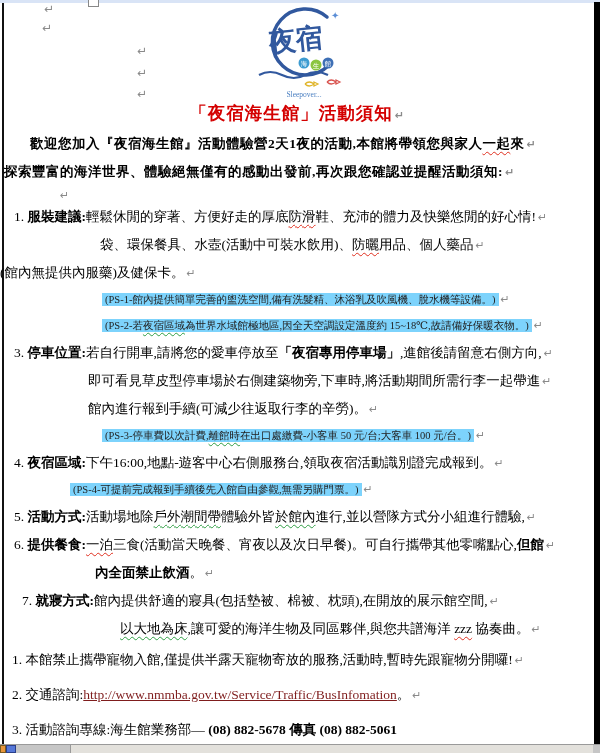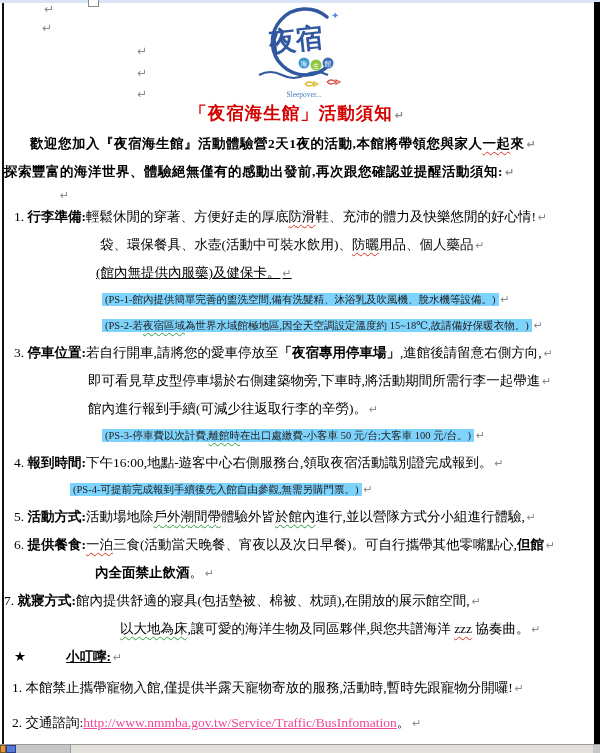--- a/index.html
+++ b/index.html
@@ -20,21 +20,21 @@
   .blank{height:17px;line-height:17px;}
   .ps{font-size:10.5px;line-height:26px;color:#222;}
   .hlwrap{background:#7dd3fc;padding:1px 3px;}
   .notes{line-height:34px;}
   .b{font-weight:bold;}
   .ul{text-decoration:underline;}
   .wavy-red{text-decoration-line:underline;text-decoration-style:wavy;text-decoration-color:#e03020;
             text-decoration-thickness:1px;text-underline-offset:3px;}
   .wavy-green{text-decoration-line:underline;text-decoration-style:wavy;text-decoration-color:#2f9e44;
             text-decoration-thickness:1px;text-underline-offset:3px;margin-top:18px;}
-  .link{color:#ec4899;text-decoration:underline;cursor:pointer;margin-top:32px;}
+  .link{color:#7f1d1d;text-decoration:underline;cursor:pointer;margin-top:32px;}
   .hbar{position:absolute;left:0;bottom:0;width:600px;height:8px;background:#c6c6c6;border-top:1px solid #9a9a9a;}
   .hbar .sq1{position:absolute;left:0;bottom:0;width:6px;height:8px;background:#e8963c;border:1px solid #7a5a20;box-sizing:border-box;}
   .hbar .sq2{position:absolute;left:6px;bottom:0;width:10px;height:8px;background:#5577d8;border:1px solid #2a3f8a;box-sizing:border-box;}
   .hbar .thumb{position:absolute;left:70px;bottom:0;width:522px;height:8px;background:#e3e1dc;border-left:1px solid #9a9a9a;}
   svg text{font-family:"Liberation Serif","DejaVu Serif",serif;}
 </style>
 </head>
 <body>
 
 <div class="screen">
@@ -69,37 +69,36 @@
       <path d="M80,77 q4,-4 9,0 q-5,4 -9,0 M89,75 l4,2 l-4,2 z" fill="none" stroke="#d9534f" stroke-width="1.2"></path>
     </g>
     <text x="57" y="92" text-anchor="middle" font-size="7.5" fill="#4a7fc1">Sleepover...</text>
   </svg>
 
   <div class="doc" id="doc-body">
       <div class="line title"><span>「夜宿海生館」活動須知</span><span class="pmark">↵</span></div>
       <div class="line intro" style="padding-left: 30px;"><span>歡迎您加入『夜宿海生館』活動體驗營2天1夜的活動,本館將帶領您與家人</span><span class="wavy-red">一起</span><span>來</span><span class="pmark">↵</span></div>
       <div class="line intro" style="padding-left: 4px;"><span>探索豐富的海洋世界、體驗絕無僅有的感動出發前,再次跟您確認並提醒活動須知:</span><span class="pmark">↵</span></div>
       <div class="line blank" style="padding-left: 58px;"><span class="pmark">↵</span></div>
-      <div class="line " style="padding-left: 14px;"><span>1. </span><span class="b">行李準備:</span><span>輕鬆休閒的穿著、方便好走的厚底</span><span class="wavy-red">防滑</span><span>鞋、充沛的體力及快樂悠閒的好心情!</span><span class="pmark">↵</span></div>
+      <div class="line " style="padding-left: 14px;"><span>1. </span><span class="b">服裝建議:</span><span>輕鬆休閒的穿著、方便好走的厚底</span><span class="wavy-red">防滑</span><span>鞋、充沛的體力及快樂悠閒的好心情!</span><span class="pmark">↵</span></div>
       <div class="line " style="padding-left: 100px;"><span>袋、環保餐具、水壺(活動中可裝水飲用)、</span><span class="wavy-red">防曬</span><span>用品、個人藥品</span><span class="pmark">↵</span></div>
-      <div class="line " style="padding-left: 96px; text-decoration: underline;"><span>(館內無提供內服藥)及健保卡。</span><span class="pmark">↵</span></div>
+      <div class="line " style=""><span>(館內無提供內服藥)及健保卡。</span><span class="pmark">↵</span></div>
       <div class="line ps" style="padding-left: 102px;"><span class="hlwrap"><span>(PS-1-館內提供簡單完善的盥洗空間,備有洗髮精、沐浴乳及吹風機、脫水機等設備。)</span></span><span class="pmark">↵</span></div>
       <div class="line ps" style="padding-left: 102px;"><span class="hlwrap"><span>(PS-2-若</span><span class="wavy-green">夜宿區域</span><span>為世界水域館極地區,因全天空調設定溫度約 15~18℃,故請備好保暖衣物。)</span></span><span class="pmark">↵</span></div>
       <div class="line " style="padding-left: 14px;"><span>3. </span><span class="b">停車位置:</span><span>若自行開車,請將您的愛車停放至</span><span class="b">「夜宿專用停車場」</span><span>,進館後請留意右側方向,</span><span class="pmark">↵</span></div>
       <div class="line " style="padding-left: 88px;"><span>即可看見草皮型停車場於右側建築物旁,下車時,將活動期間所需行李一起帶進</span><span class="pmark">↵</span></div>
       <div class="line " style="padding-left: 88px;"><span>館內進行報到手續(可減少往返取行李的辛勞)。</span><span class="pmark">↵</span></div>
       <div class="line ps" style="padding-left: 102px;"><span class="hlwrap"><span>(PS-3-停車費以次計費,</span><span class="wavy-green">離館時</span><span>在出口處繳費-小客車 50 元/台;大客車 100 元/台。)</span></span><span class="pmark">↵</span></div>
-      <div class="line " style="padding-left: 14px;"><span>4. </span><span class="b">報到時間:</span><span>下午16:00,地點-遊客中心右側服務台,領取夜宿活動識別證完成報到。</span><span class="pmark">↵</span></div>
+      <div class="line " style="padding-left: 14px;"><span>4. </span><span class="b">夜宿區域:</span><span>下午16:00,地點-遊客中心右側服務台,領取夜宿活動識別證完成報到。</span><span class="pmark">↵</span></div>
       <div class="line ps" style="padding-left: 70px;"><span class="hlwrap"><span>(PS-4-可提前完成報到手續後先入館自由參觀,無需另購門票。)</span></span><span class="pmark">↵</span></div>
       <div class="line " style="padding-left: 14px;"><span>5. </span><span class="b">活動方式:</span><span>活動場地除</span><span class="wavy-green">戶外潮間帶</span><span>體驗外皆</span><span class="wavy-green">於館內</span><span>進行,並以營隊方式分小組進行體驗,</span><span class="pmark">↵</span></div>
       <div class="line " style="padding-left: 14px;"><span>6. </span><span class="b">提供餐食:</span><span class="wavy-red">一泊</span><span>三食(活動當天晚餐、宵夜以及次日早餐)。可自行攜帶其他零嘴點心,</span><span class="b">但館</span><span class="pmark">↵</span></div>
       <div class="line " style="padding-left: 95px;"><span class="b">內全面禁止飲酒</span><span>。</span><span class="pmark">↵</span></div>
-      <div class="line " style="padding-left: 4px;"><span>7. </span><span class="b">就寢方式:</span><span>館內提供舒適的寢具(包括墊被、棉被、枕頭),在開放的展示館空間,</span><span class="pmark">↵</span></div>
+      <div class="line " style="padding-left: 22px;"><span>7. </span><span class="b">就寢方式:</span><span>館內提供舒適的寢具(包括墊被、棉被、枕頭),在開放的展示館空間,</span><span class="pmark">↵</span></div>
       <div class="line " style="padding-left: 120px;"><span class="wavy-green">以大地為床</span><span>,讓可愛的海洋生物及同區夥伴,與您共譜海洋 </span><span class="wavy-red">zzz</span><span> 協奏曲。</span><span class="pmark">↵</span></div>
-      <div class="line " style="padding-left: 14px;"><span>★</span><span class="b ul" style="margin-left: 40px;">小叮嚀:</span><span class="pmark">↵</span></div>
       <div class="line notes" style="padding-left: 12px;"><span>1. 本館禁止攜帶寵物入館,僅提供半露天寵物寄放的服務,活動時,暫時先跟寵物分開囉!</span><span class="pmark">↵</span></div>
       <div class="line notes" style="padding-left: 12px;"><span>2. 交通諮詢:</span><a class="link" href="#">http://www.nmmba.gov.tw/Service/Traffic/BusInfomation</a><span>。</span><span class="pmark">↵</span></div>
       <div class="line notes" style="padding-left: 12px;"><span>3. 活動諮詢專線:海生館業務部— </span><span class="b">(08) 882-5678  傳真 (08) 882-5061</span></div>
     </div>
 
   <div class="hbar">
     <div class="sq1"></div>
     <div class="sq2"></div>
     <div class="thumb"></div>
   </div>

